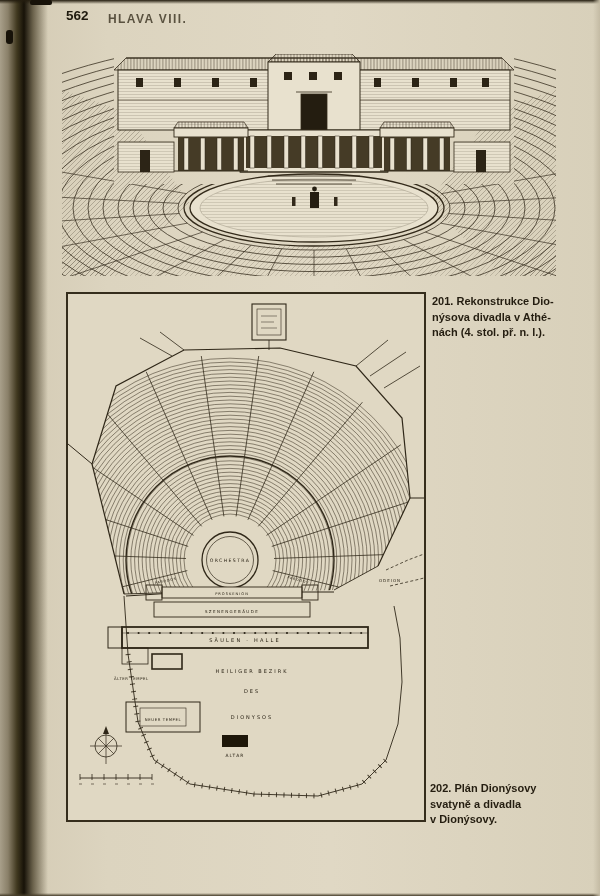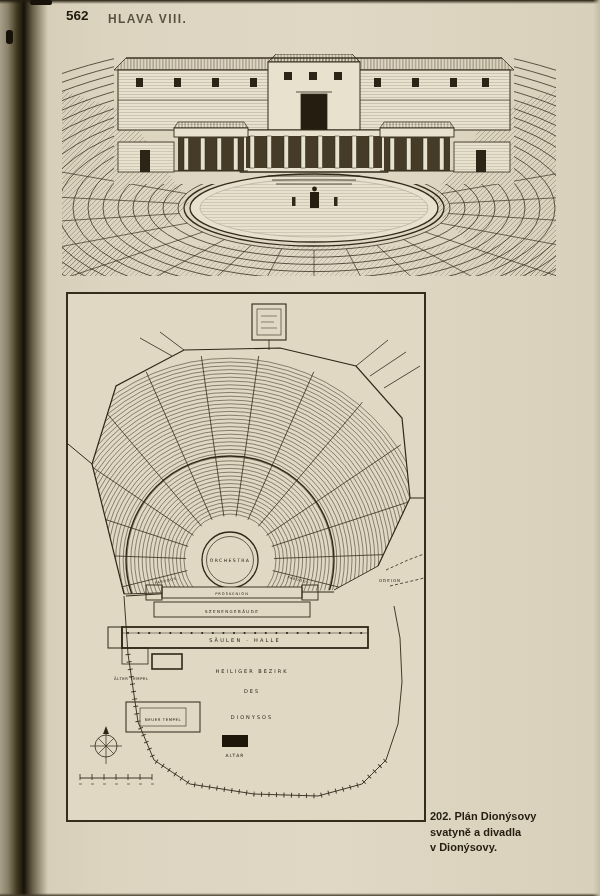--- a/index.html
+++ b/index.html
@@ -24,21 +24,21 @@
                   letter-spacing:1.4px; color:#5a5240; }
 
   .fig201 { position:absolute; left:62px; top:54px; width:494px; height:222px; }
   .fig202-box { position:absolute; left:66px; top:292px; width:360px; height:530px;
                 border:2px solid #352d1c; background:#e0d8c3; }
   .fig202-box svg { width:356px; height:526px; display:block; }
 
   .caption { position:absolute; width:132px; font-weight:700; font-size:11px;
              line-height:15.5px; color:#241d10; }
   .caption.c201 { left:432px; top:294px; }
-  .caption.c202 { left:430px; top:809px; }
+  .caption.c202 { left:430px; top:781px; }
 
   svg text { font-family:"DejaVu Sans", sans-serif; fill:#241d10; }
 </style>
 </head>
 <body>
 
 <div class="viewport">
 
   <span class="page-num">562</span>
   <span class="running-head">HLAVA VIII.</span>
@@ -177,20 +177,25 @@
       <path d="M318 117 H392" stroke-width="1"></path>
       <rect x="56" y="88" width="56" height="30" fill="#e8e1ce" stroke-width="0.8"></rect>
       <rect x="56" y="88" width="56" height="30" fill="url(#p-hl)" opacity="0.35" stroke="none"></rect>
       <rect x="78" y="96" width="10" height="22" fill="#2c2416" stroke="none"></rect>
       <rect x="392" y="88" width="56" height="30" fill="#e8e1ce" stroke-width="0.8"></rect>
       <rect x="392" y="88" width="56" height="30" fill="url(#p-hl)" opacity="0.35" stroke="none"></rect>
       <rect x="414" y="96" width="10" height="22" fill="#2c2416" stroke="none"></rect>
     </g>
   </svg>
 
+  <div class="caption c201">
+    <div>201. Rekonstrukce Dio-</div>
+    <div>nýsova divadla v Athé-</div>
+    <div>nách (4. stol. př. n. l.).</div>
+  </div>
 
   <div class="fig202-box">
     <svg viewBox="0 0 356 526">
       <defs>
         <clipPath id="fanclip" clipPathUnits="userSpaceOnUse">
           <polygon points="56,300 24,170 48,92 116,56 212,54 288,72 334,124 342,204 310,272 266,296 204,298 122,298"></polygon>
         </clipPath>
       </defs>
 
       <g id="plan-rows" clip-path="url(#fanclip)">

